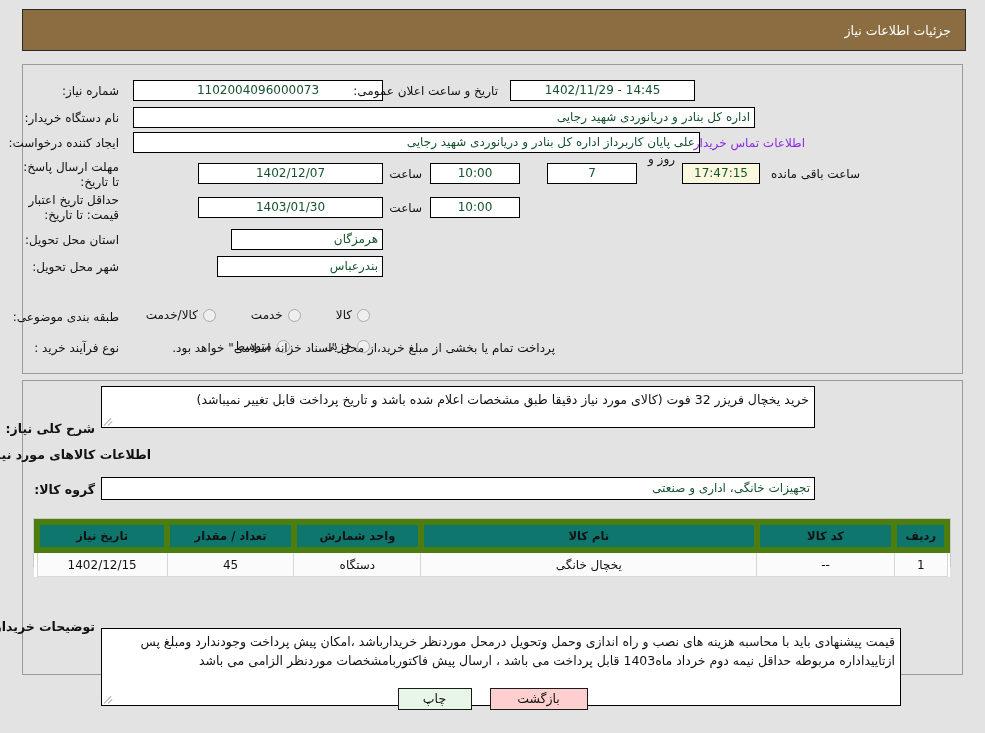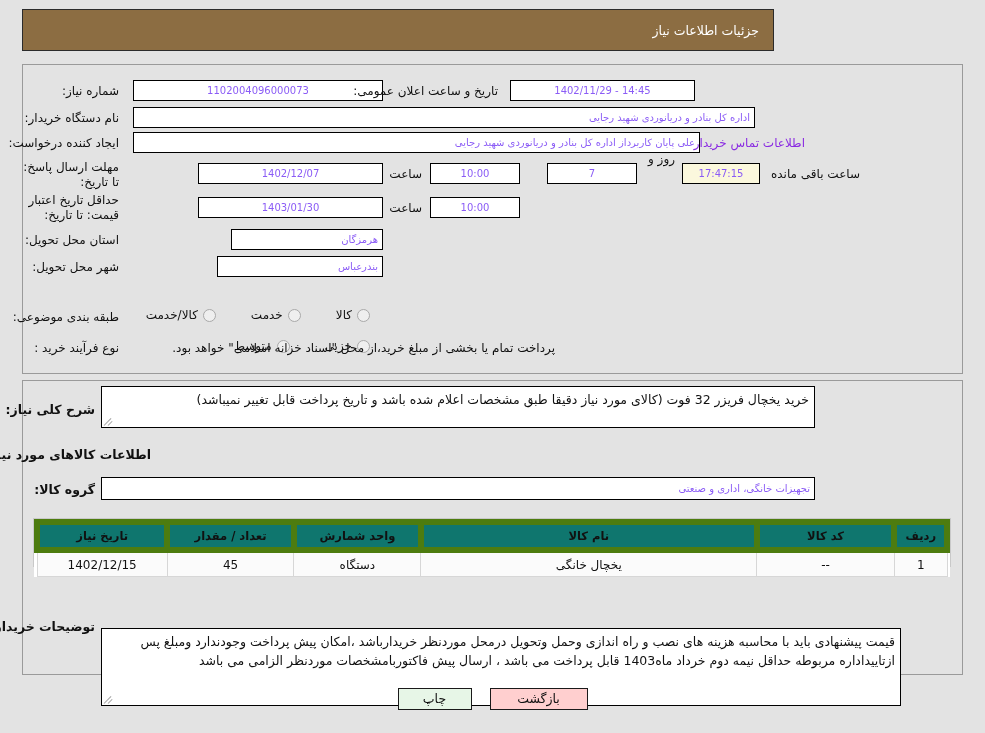--- a/index.html
+++ b/index.html
@@ -57,21 +57,21 @@
     white-space: nowrap;
   }
   .wm-text .dot { color: #d8bfc6; }
   .wm-text .net { color: #cfcfcf; }
 
   
   #page-header {
     position: absolute;
     left: 22px;
     top: 9px;
-    width: 752px;
+    width: 944px;
     height: 42px;
     background: #8c6d42;
     border: 1px solid #2b2b2b;
     box-sizing: border-box;
     z-index: 10;
   }
   #page-header .title {
     color: #ffffff;
     font-size: 12.5px;
     position: absolute;
@@ -97,22 +97,22 @@
     font-size: 12px;
     color: #111;
     white-space: nowrap;
     line-height: 15px;
   }
   .lbl-2 { line-height: 15px; white-space: normal; }
   .fld {
     background: #ffffff;
     border: 1px solid #000000;
     box-sizing: border-box;
-    font-size: 10px;
-    color: #8b5cf6;
+    font-size: 12px;
+    color: #14532d;
     height: 21px;
     line-height: 19px;
     padding: 0 4px;
     text-align: center;
     white-space: nowrap;
     overflow: hidden;
     font-family: "DejaVu Sans", "Liberation Sans", sans-serif;
   }
   .fld.txt-right { text-align: right; }
   .fld.yellow { background: #fbf8dd; }
@@ -335,21 +335,21 @@
   </span>
   <span class="radio-item" style="margin-left:0;">
     <span class="radio"></span>
     <span class="rlabel">متوسط</span>
   </span>
 </div>
 <div class="abs lbl" style="right:430px; top:341px;">پرداخت تمام یا بخشی از مبلغ خرید،از محل "اسناد خزانه اسلامی" خواهد بود.</div>
 
 <div class="panel" id="panel-main"></div>
 
-<div class="abs bold-lbl" style="right:890px; top:402px;">شرح کلی نیاز:</div>
+<div class="abs bold-lbl" style="right:890px; top:421px;">شرح کلی نیاز:</div>
 <div class="abs tbox" style="right:170px; top:386px; width:714px; height:42px;">
   <span>خرید یخچال فریزر 32 فوت (کالای مورد نیاز دقیقا طبق مشخصات اعلام شده باشد و تاریخ پرداخت قابل تغییر نمیباشد)</span>
   <span class="grip"></span>
 </div>
 
 <div class="abs section-title" style="right:834px; top:447px;">اطلاعات کالاهای مورد نیاز</div>
 
 <div class="abs bold-lbl" style="right:890px; top:482px;">گروه کالا:</div>
 <div class="abs fld txt-right" style="right:170px; top:477px; width:714px; height:23px; line-height:21px;">تجهیزات خانگی، اداری و صنعتی</div>
 

